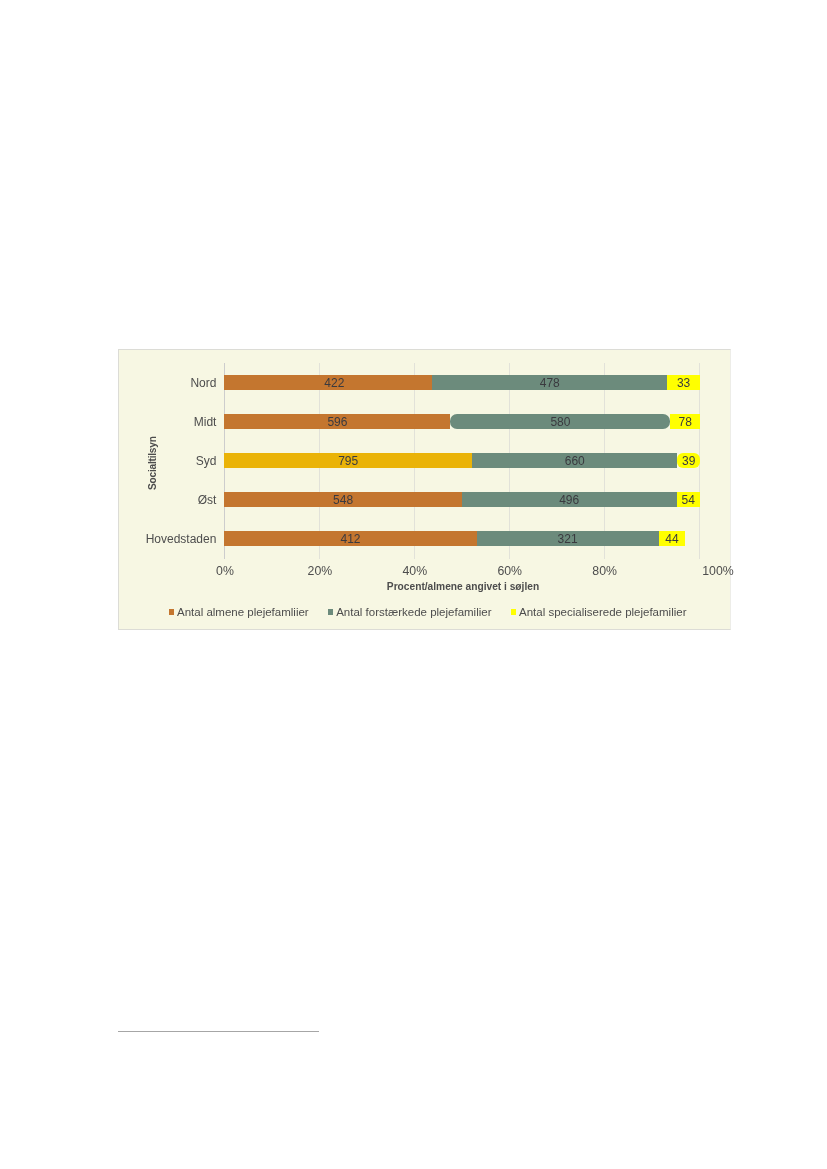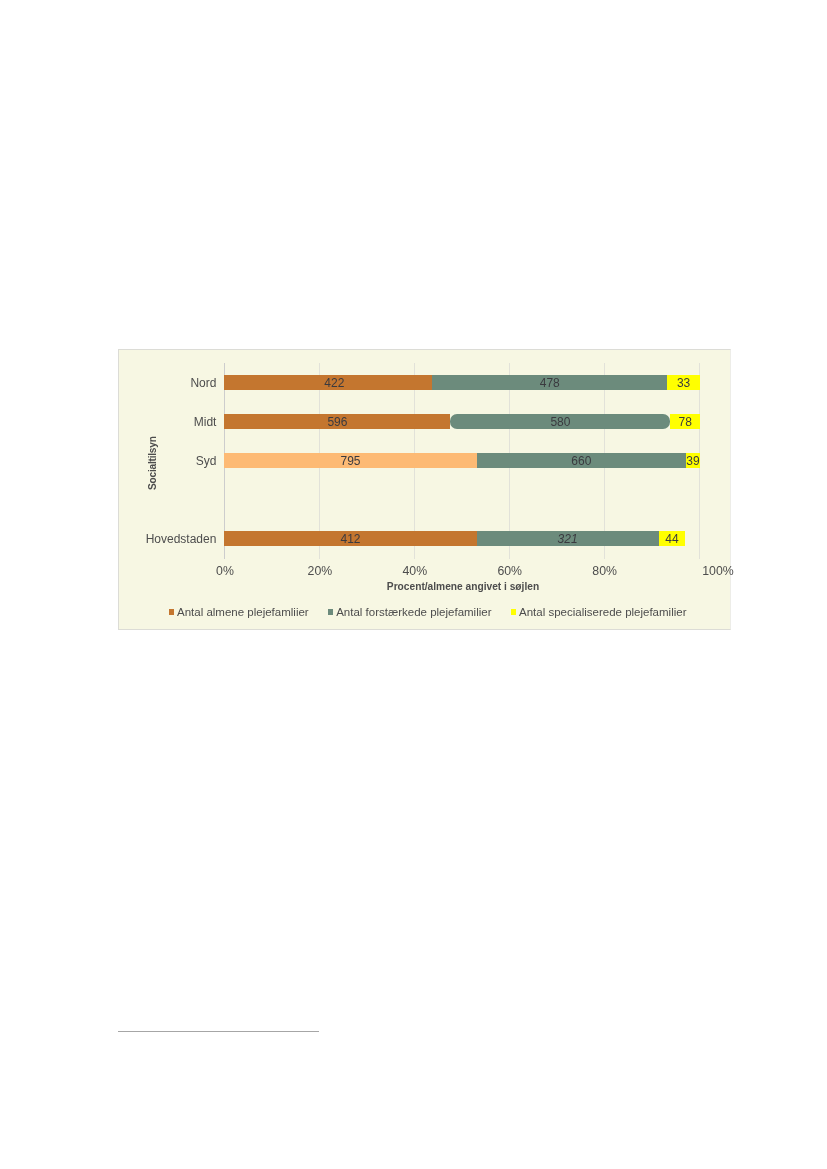--- a/index.html
+++ b/index.html
@@ -86,38 +86,50 @@
         <div class="seg s2" style="width: 219.974px; background: rgb(108, 139, 124); border-radius: 7px;">
             <span>580</span>
           </div>
         <div class="seg s3" style="width: 29.5828px; background: rgb(255, 255, 0);">
             <span>78</span>
           </div>
       </div>
 
       <div class="row" style="top: 90.2px;">
         <div class="catlabel" style="right: 483.6px;">Syd</div>
-        <div class="seg s1" style="width: 253.08px; background: #fdba74;">
+        <div class="seg s1" style="width: 253.08px; background: #eab308;">
             <span>795</span>
           </div>
         <div class="seg s2" style="width: 210.104px; background: rgb(108, 139, 124);">
             <span>660</span>
           </div>
-        <div class="seg s3" style="width: 14px; background: rgb(255, 255, 0);">
+        <div class="seg s3" style="width: 23px; background: rgb(255, 255, 0); border-radius: 6px;">
             <span>39</span>
           </div>
       </div>
 
+      <div class="row" style="top: 129.2px;">
+        <div class="catlabel" style="right: 483.6px;">Øst</div>
+        <div class="seg s1" style="width: 237.367px; background: rgb(196, 118, 47);">
+            <span>548</span>
+          </div>
+        <div class="seg s2" style="width: 214.843px; background: rgb(108, 139, 124);">
+            <span>496</span>
+          </div>
+        <div class="seg s3" style="width: 23.3902px; background: rgb(255, 255, 0);">
+            <span>54</span>
+          </div>
+      </div>
 
       <div class="row" style="top: 168.2px;">
         <div class="catlabel" style="right: 483.6px;">Hovedstaden</div>
         <div class="seg s1" style="width: 252.184px; background: rgb(196, 118, 47);">
             <span>412</span>
           </div>
-        <div class="seg s2" style="width: 182px; background: rgb(108, 139, 124); font-style: italic;">
+        <div class="seg s2" style="width: 182px; background: rgb(108, 139, 124);">
             <span>321</span>
           </div>
         <div class="seg s3" style="width: 26.9323px; background: rgb(255, 255, 0);">
             <span>44</span>
           </div>
       </div>
     </div>
 
     <div class="xlabel" style="left: 106px; top: 213.7px;">0%</div>
     <div class="xlabel" style="left: 200.92px; top: 213.7px;">20%</div>

